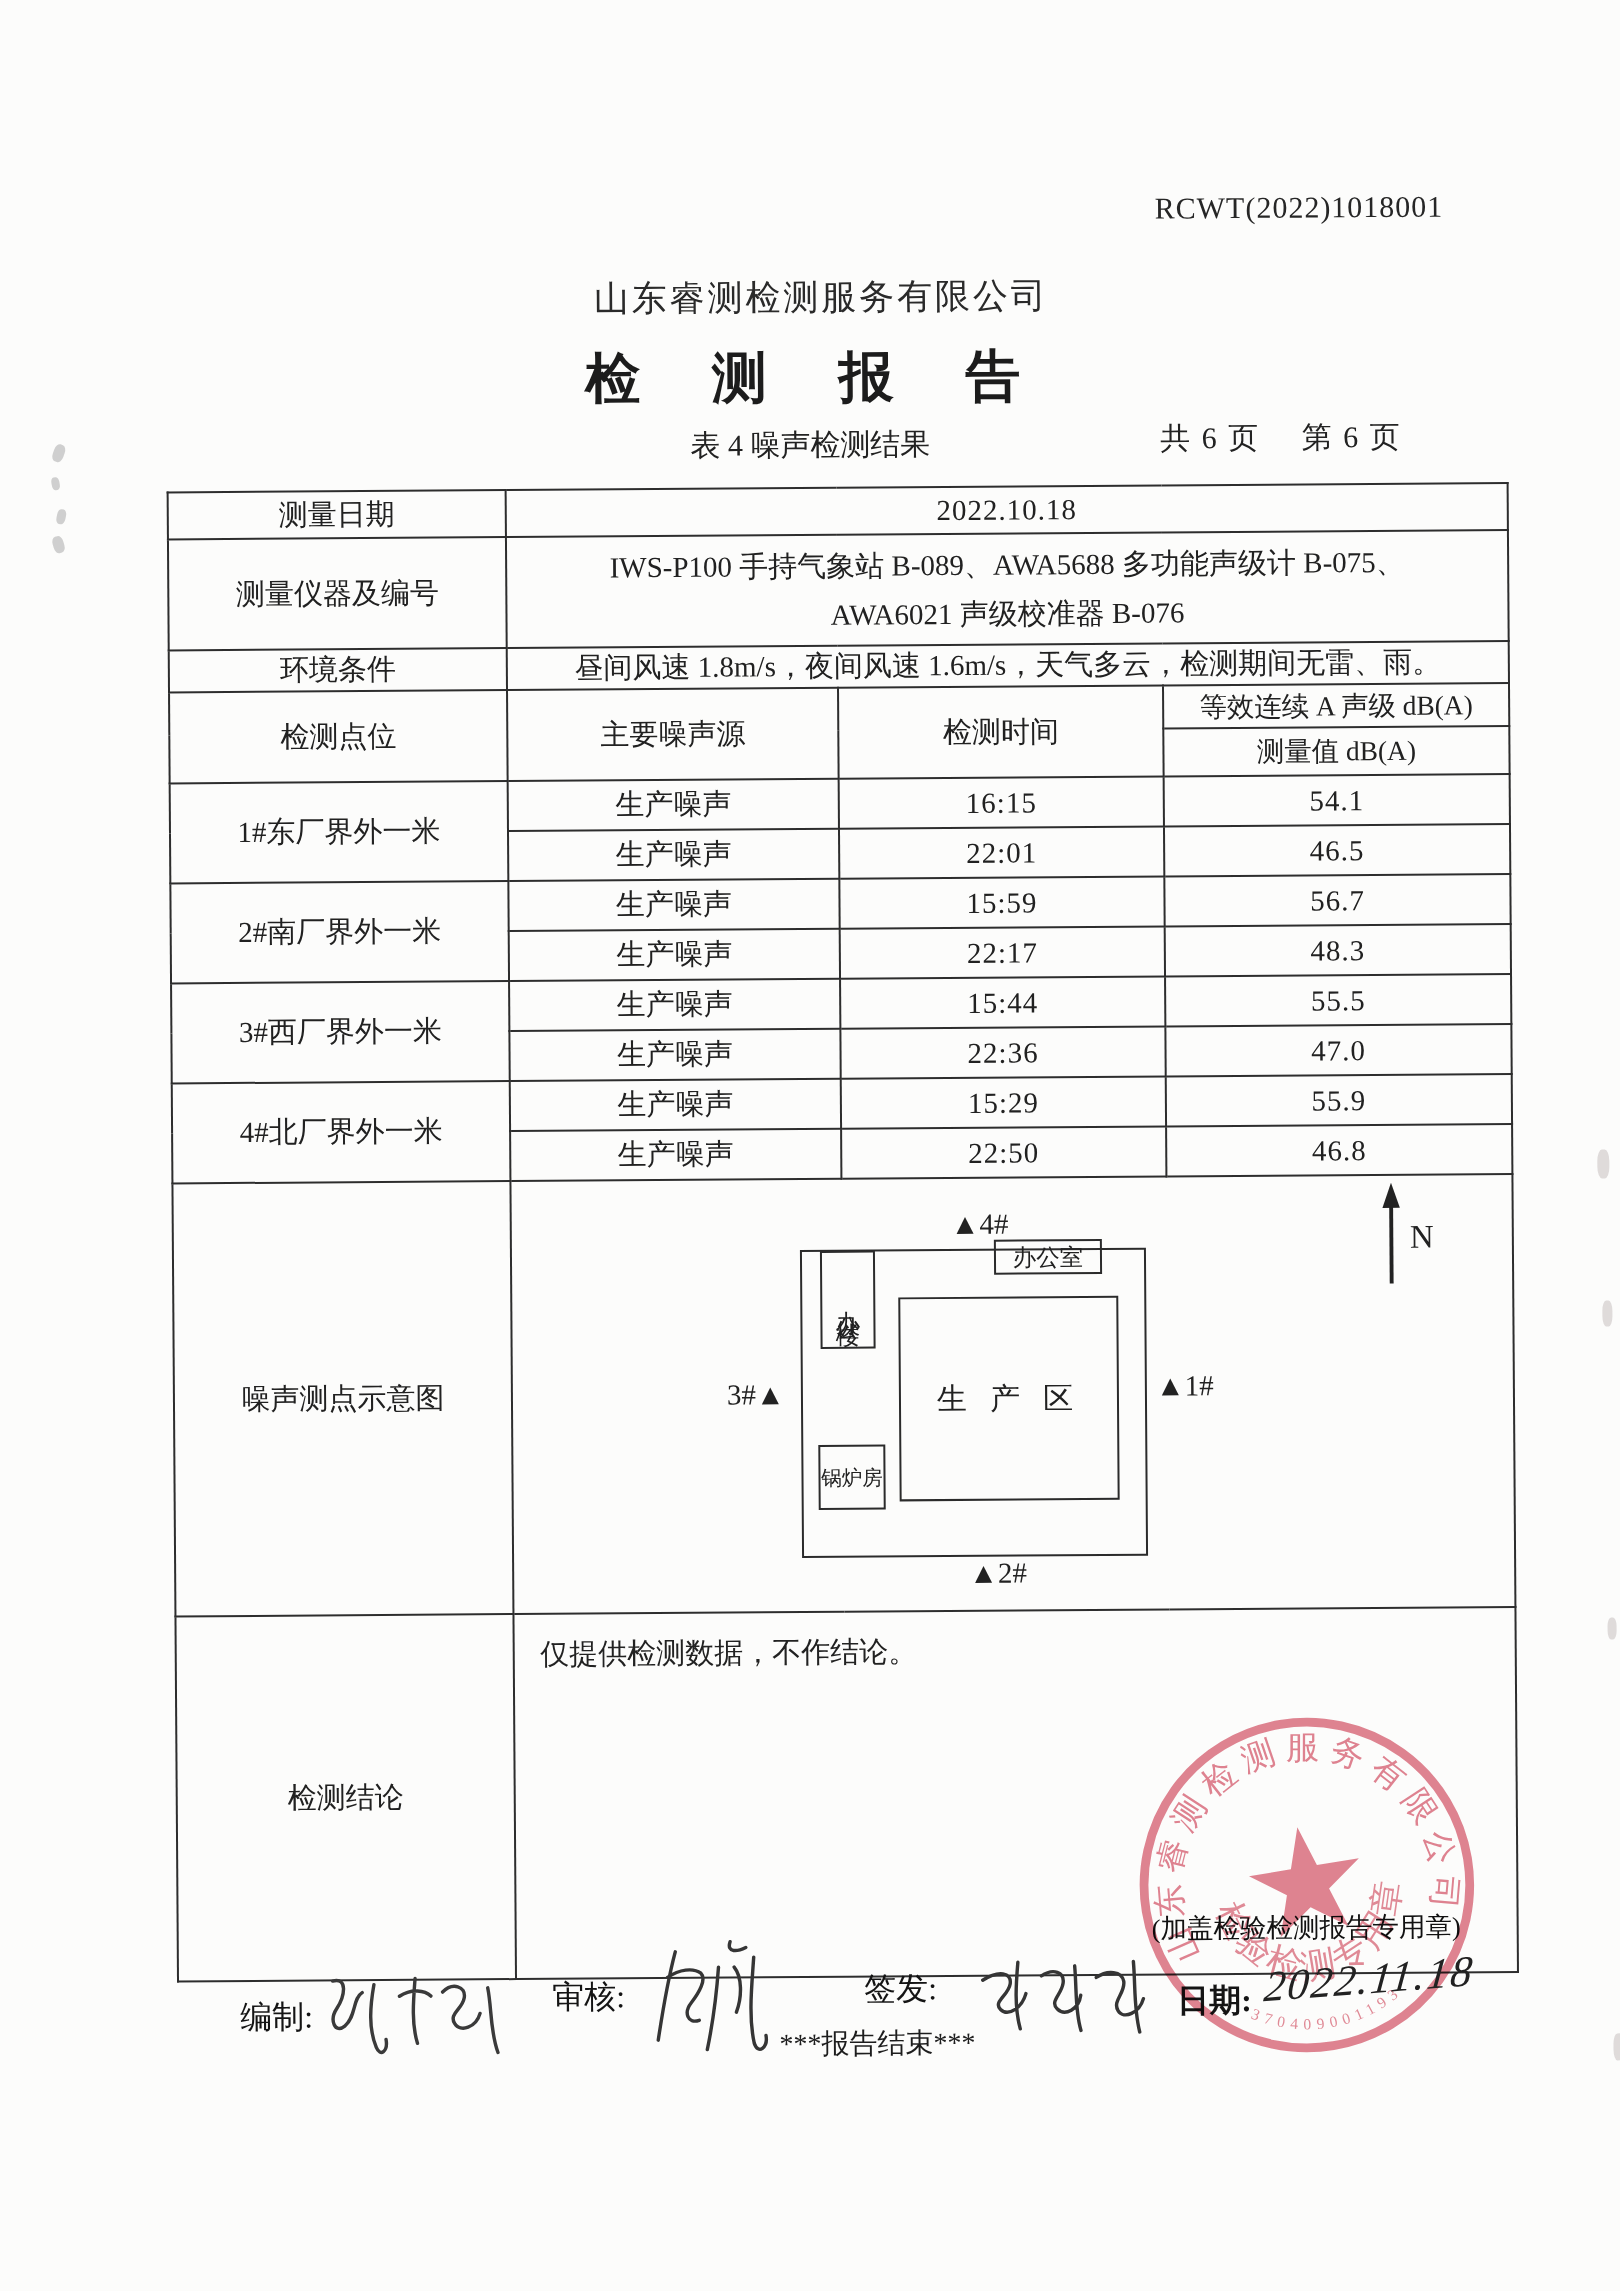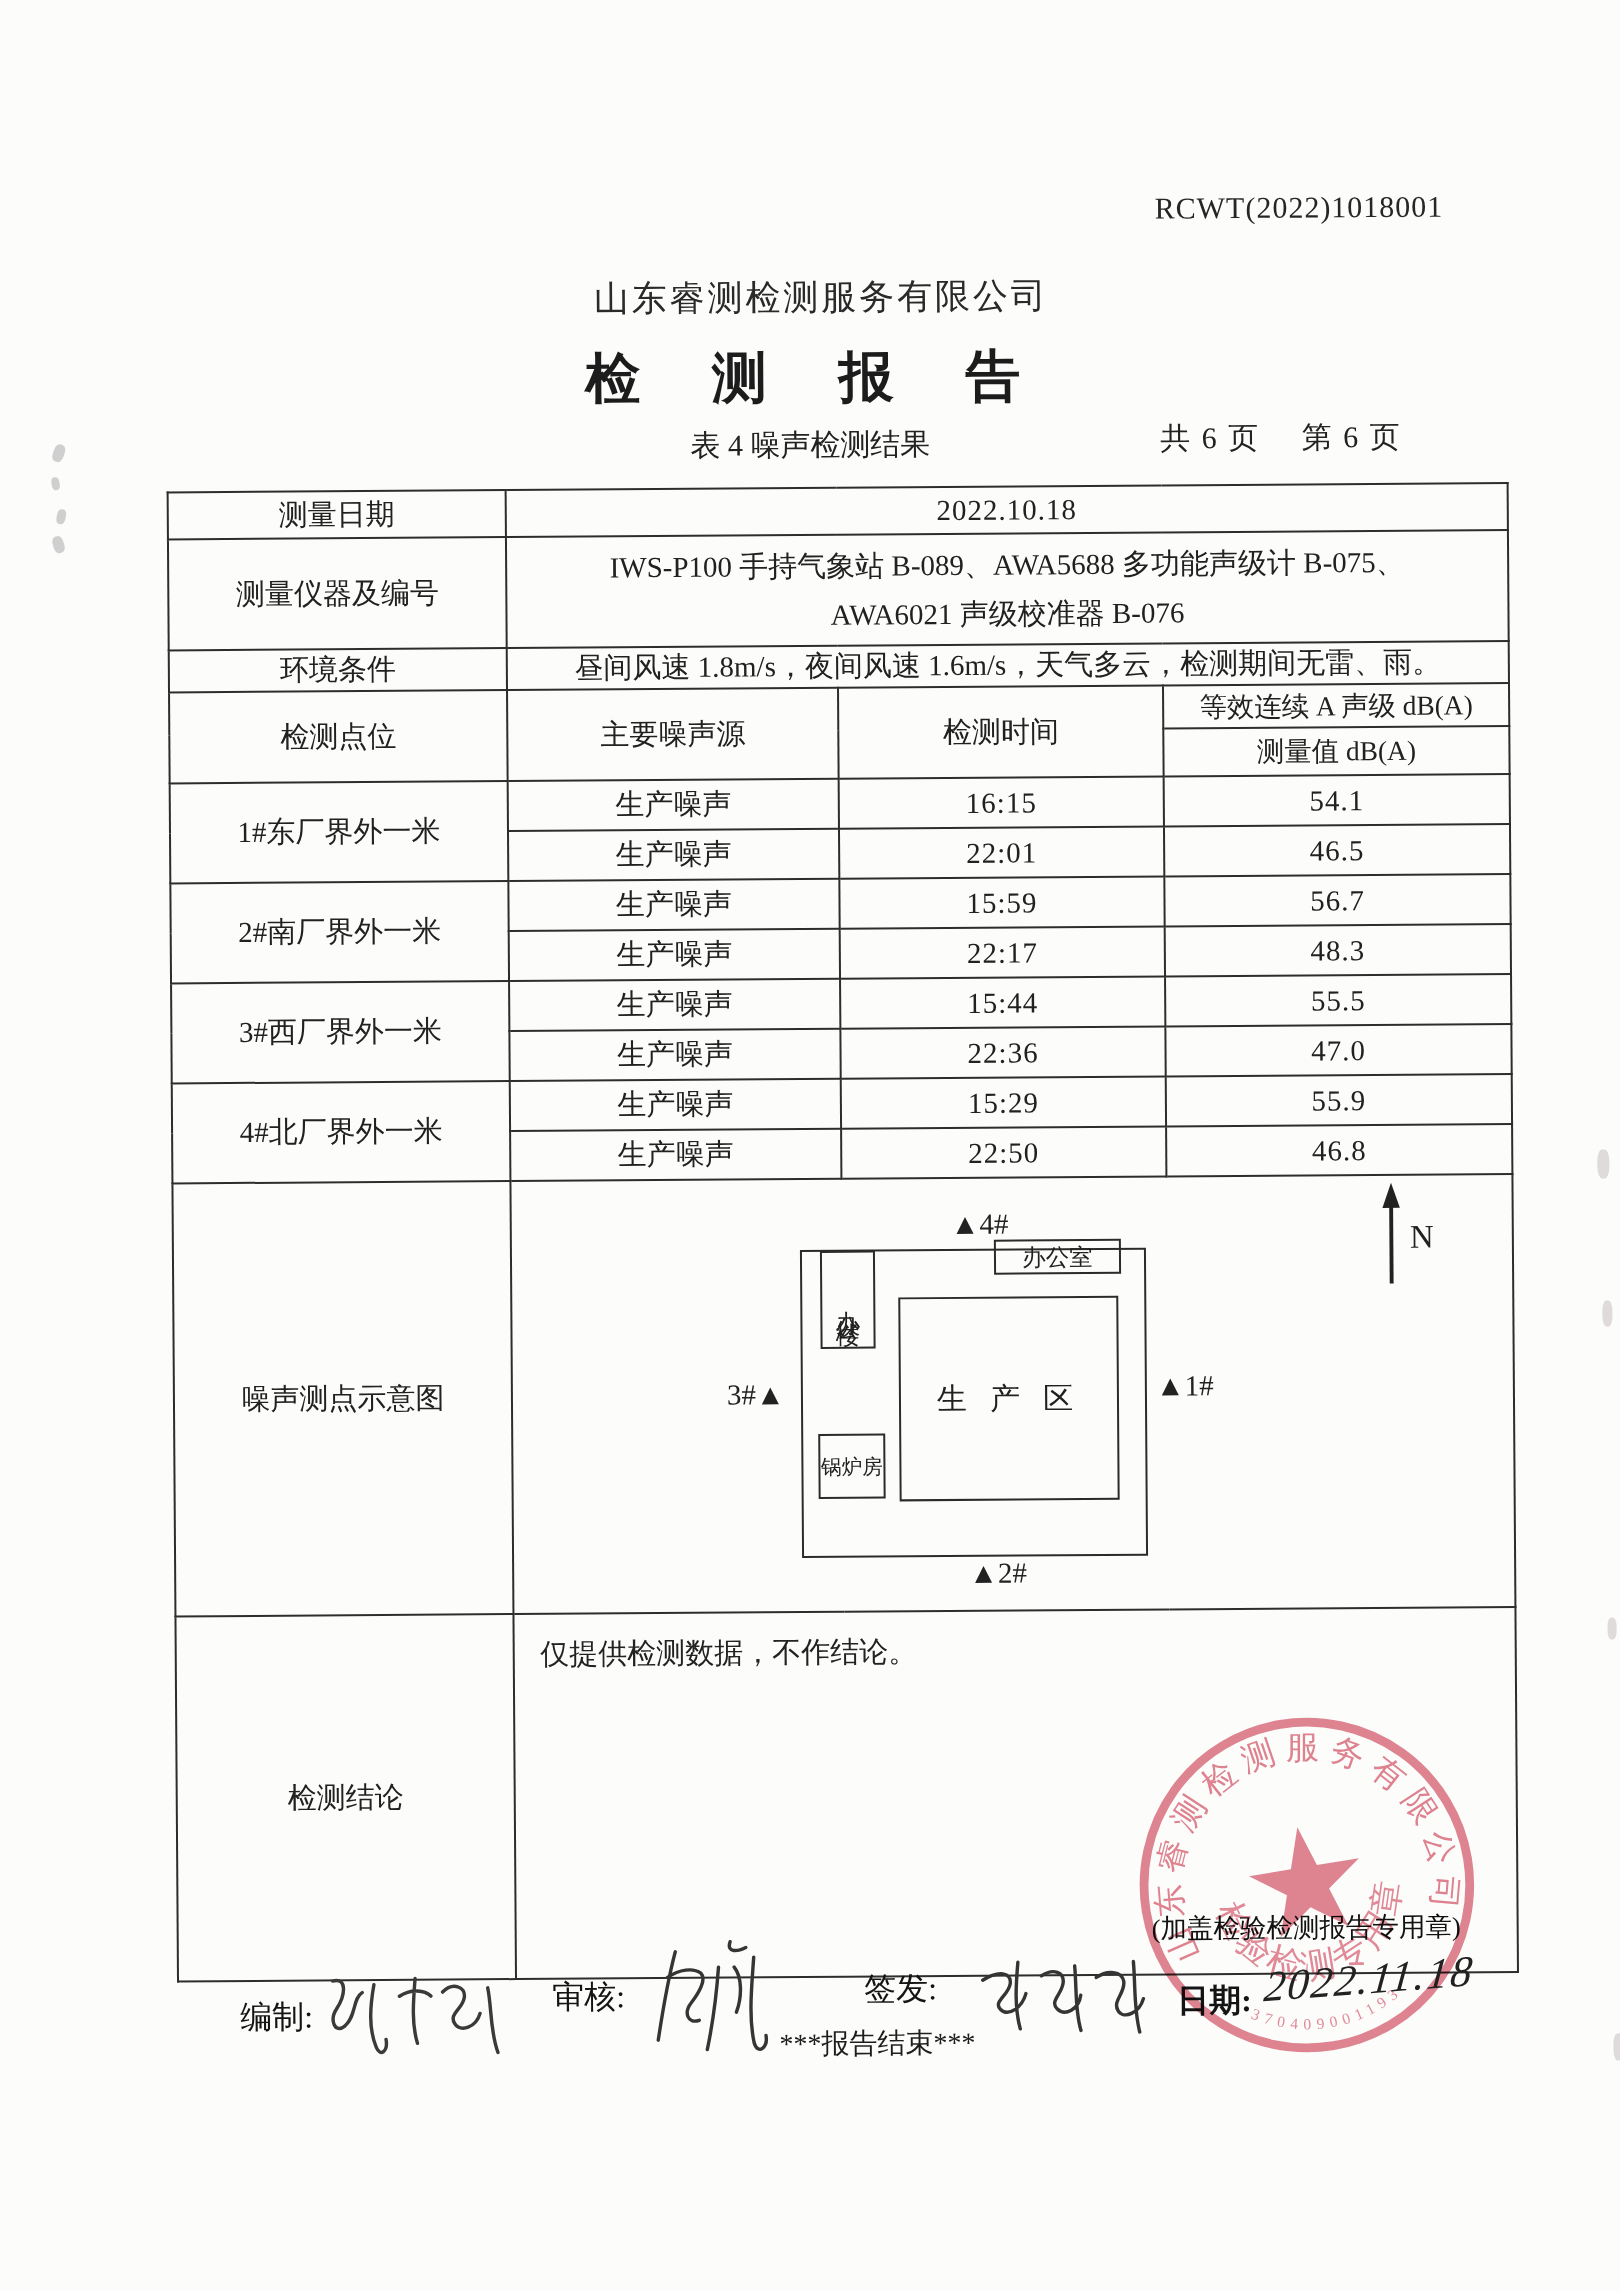--- a/index.html
+++ b/index.html
@@ -148,27 +148,27 @@
           <svg class="north" style="left:864px;top:5.9px;" width="31" height="108" viewBox="0 0 32 110">
             <line x1="16" y1="104" x2="16" y2="20" stroke="#222" stroke-width="4"></line>
             <polygon points="16,0 7,26 25,26" fill="#222"></polygon>
           </svg>
           <div class="north-label" style="left:898px;top:43px;">N</div>
 
           <div class="box outer-wall" style="left:288px;top:70px;width:346px;height:308px;"></div>
           <div class="box" style="left:308px;top:71px;width:55px;height:98px;">
             <span class="vtext">办公楼</span>
           </div>
-          <div class="box" style="left:482px;top:61px;width:127px;height:35px;font-size:23.5px;">
+          <div class="box" style="left:482px;top:61px;width:108px;height:35px;font-size:23.5px;">
             <span>办公室</span>
           </div>
           <div class="box" style="left:386px;top:118px;width:220px;height:204px;font-size:30px;letter-spacing:7.8px;">
             <span>生  产  区</span>
           </div>
-          <div class="box" style="left:305px;top:254px;width:67px;height:65px;font-size:20.6px;">
+          <div class="box" style="left:305px;top:265px;width:67px;height:65px;font-size:20.6px;">
             <span>锅炉房</span>
           </div>
 
           <div class="marker" style="left:214px;top:198px;">3#▲</div>
           <div class="marker" style="left:643px;top:192px;">▲1#</div>
           <div class="marker" style="left:455px;top:378px;">▲2#</div>
         </div>
       </td>
     </tr>
 

